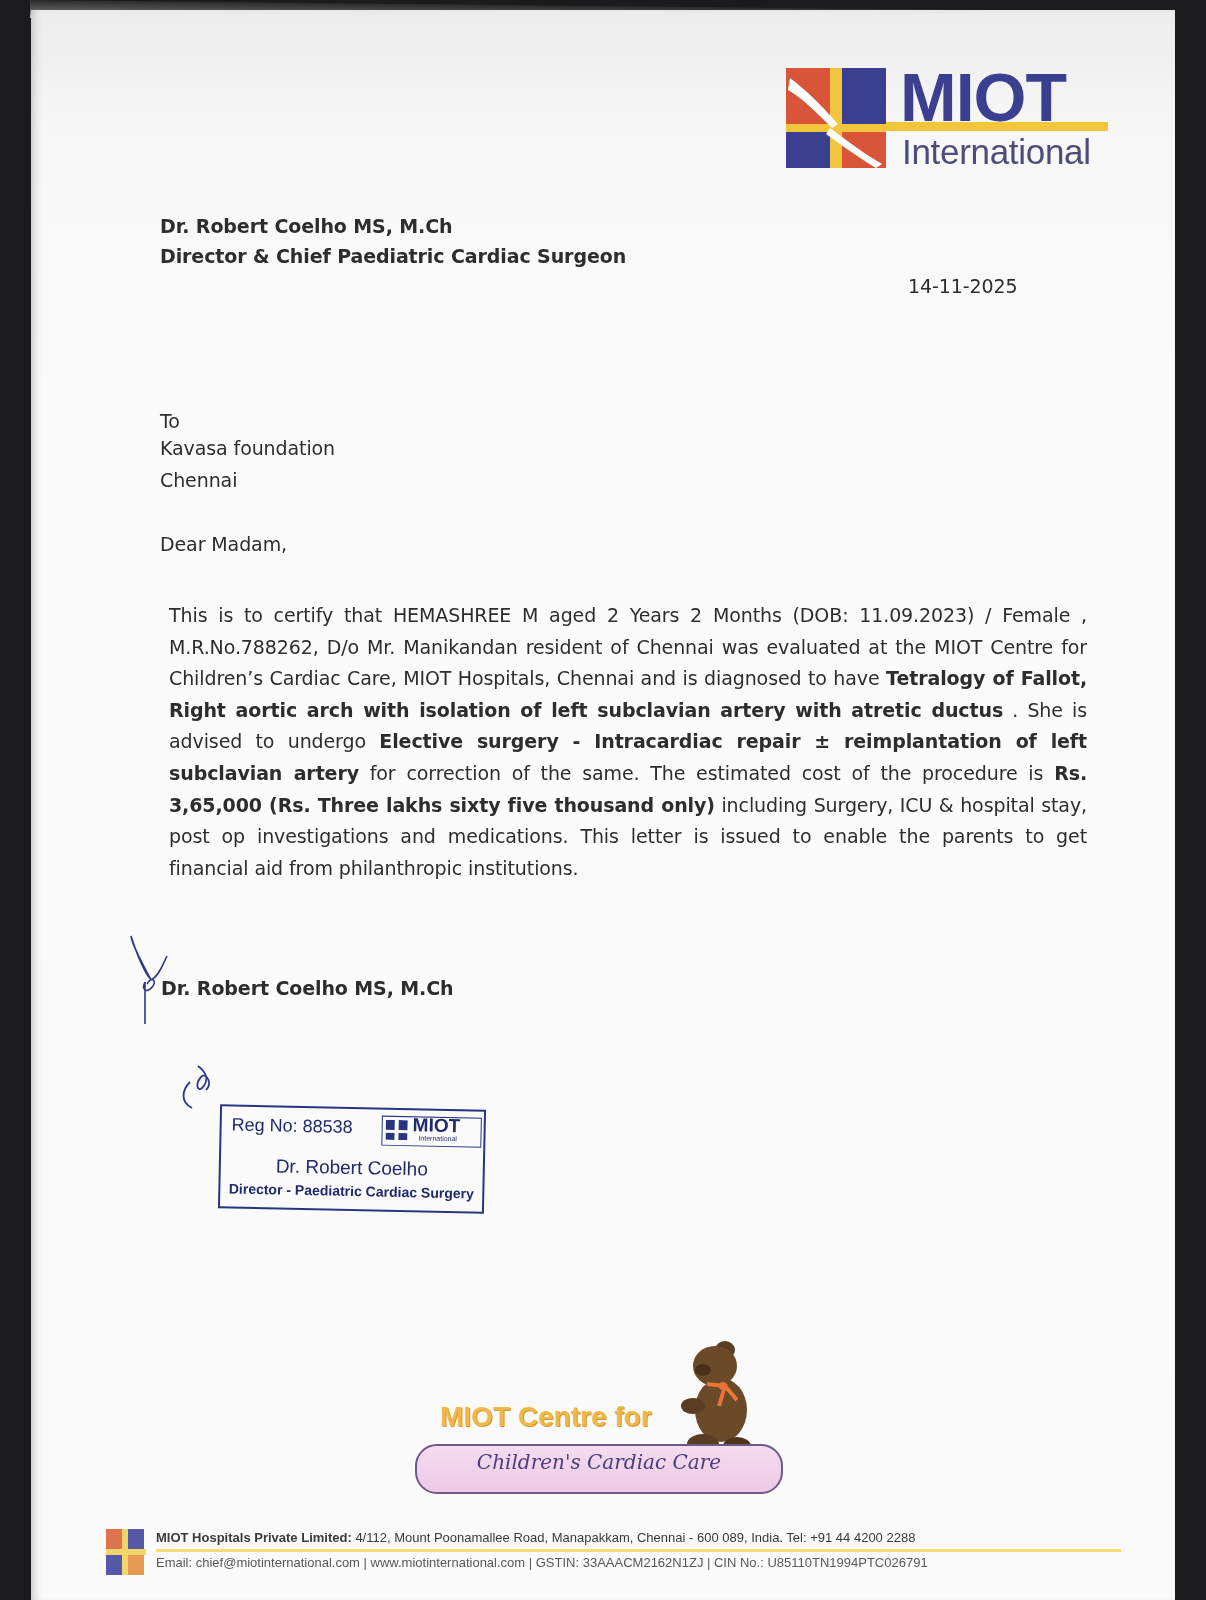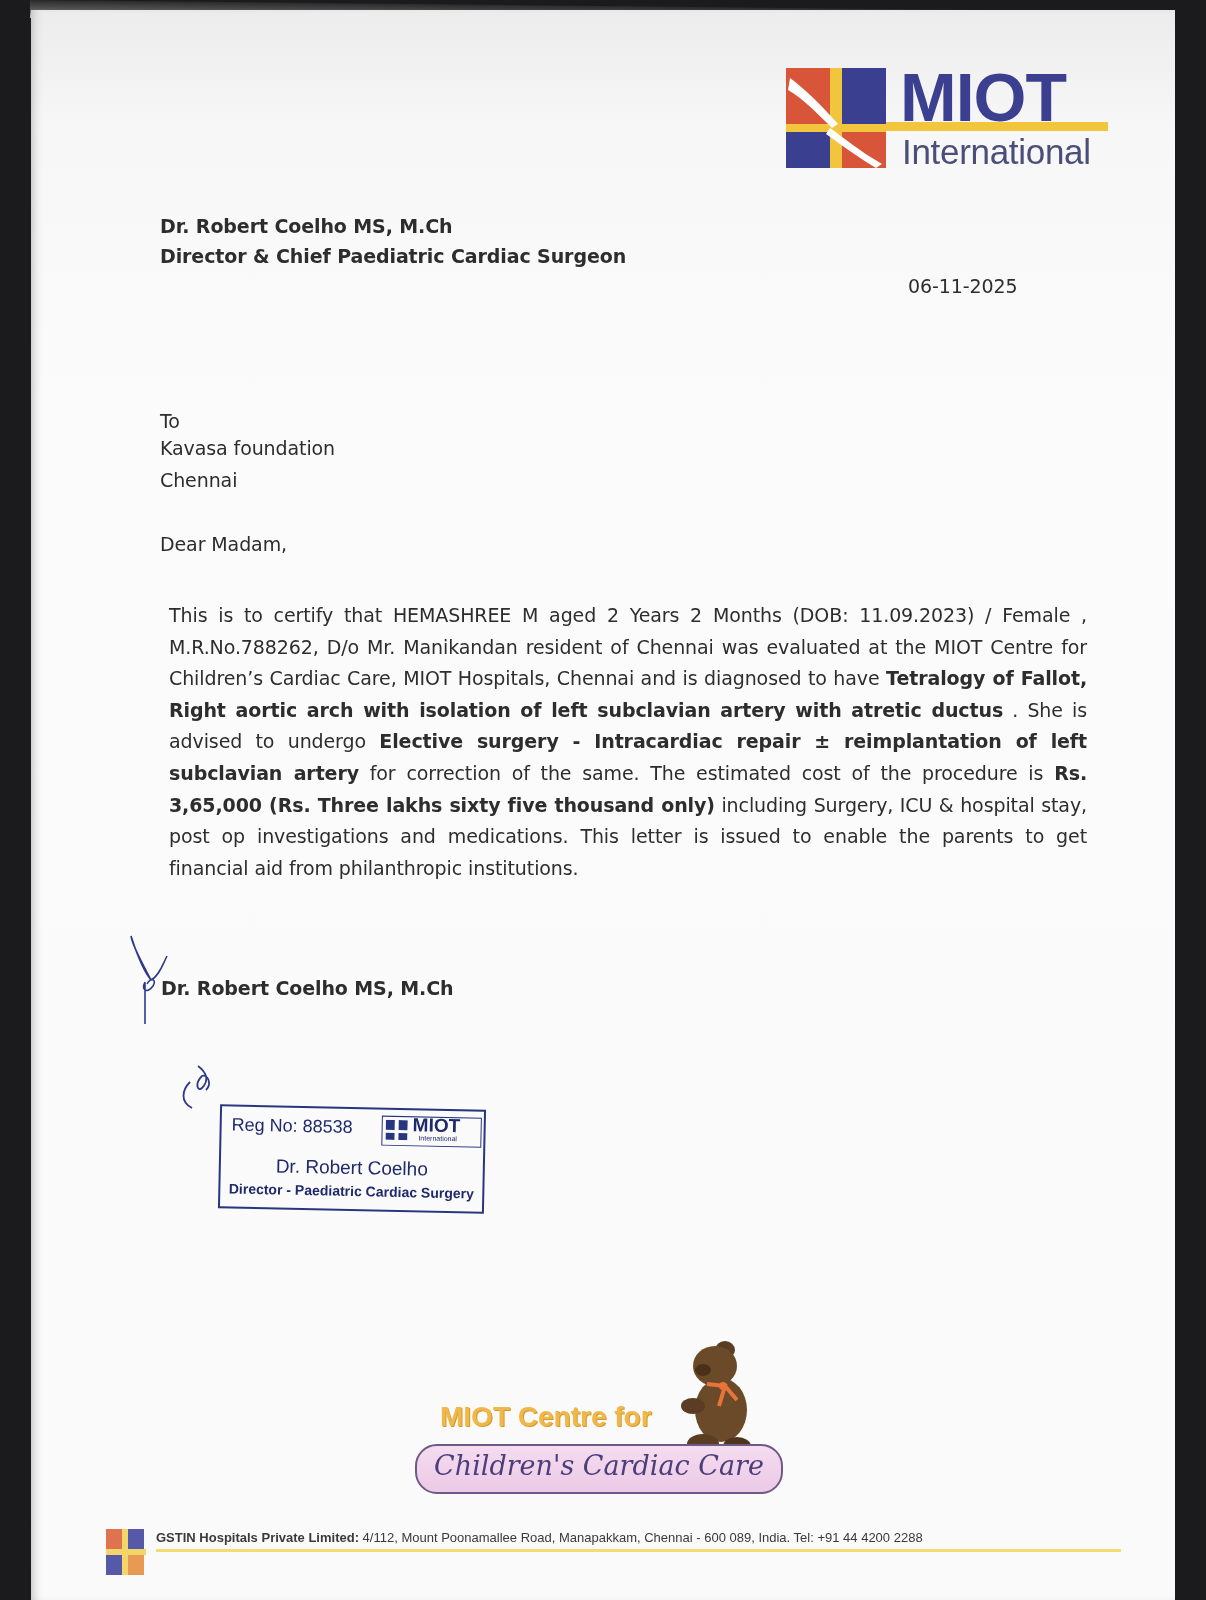--- a/index.html
+++ b/index.html
@@ -57,21 +57,21 @@
       left: 409px; top: 1391px; font-family: "Liberation Sans", sans-serif;
       font-weight: bold; font-size: 28px; color: #f0b84a;
       text-shadow: 1px 1px 0 #d59a2a;
     }
     .cc-pill {
       left: 384px; top: 1434px; width: 364px; height: 46px; border-radius: 22px;
       border: 2px solid #6e5a86; background: linear-gradient(180deg, #f5dcef, #ecc9e6);
     }
     .cc-pill-text {
       position: absolute; left: 0; width: 100%; top: 4px; text-align: center;
-      font-family: "DejaVu Serif", serif; font-style: italic; font-size: 27px; color: #4a3f7a;
+      font-family: "DejaVu Serif", serif; font-style: italic; font-size: 20px; color: #4a3f7a;
     }
 
     
     .foot-mark { left: 75px; top: 1519px; width: 40px; height: 46px; }
     .foot-line1 { left: 125px; top: 1520px; font-size: 13px; color: #3a3a3a; }
     .foot-rule { left: 125px; top: 1539px; width: 965px; height: 3px; background: #f3dc72; }
     .foot-line2 { left: 125px; top: 1545px; font-size: 13px; color: #585858; }
   </style>
 </head>
 <body>
@@ -92,21 +92,21 @@
       <path d="M44 60 C58 70, 72 82, 96 96 L90 100 C70 88, 54 76, 40 66 Z" fill="#ffffff"></path>
     </svg>
     <div class="logo-bar" style="left:100px;width:222px;"></div>
     <div class="logo-miot">MIOT</div>
     <div class="logo-intl">International</div>
   </div>
 
   <div class="abs txt bold" style="left:129px; top:205px;">Dr. Robert Coelho MS, M.Ch</div>
   <div class="abs txt bold" style="left:129px; top:235px;">Director &amp; Chief Paediatric Cardiac Surgeon</div>
 
-  <div class="abs txt" style="left:877px; top:265px;">06-11-2025</div>
+  <div class="abs txt" style="left:877px; top:265px;">14-11-2025</div>
 
   <div class="abs txt" style="left:129px; top:400px;">To</div>
   <div class="abs txt" style="left:129px; top:427px;">Kavasa foundation</div>
   <div class="abs txt" style="left:129px; top:459px;">Chennai</div>
 
   <div class="abs txt" style="left:129px; top:523px;">Dear Madam,</div>
 
   <div class="abs txt para"><span>This is to certify that  HEMASHREE M aged 2 Years 2 Months (DOB: 11.09.2023) / Female , M.R.No.788262, D/o Mr. Manikandan resident of Chennai was evaluated at the MIOT Centre for Children’s Cardiac Care, MIOT Hospitals, Chennai and is diagnosed to have </span><span class="bold">Tetralogy of Fallot, Right aortic arch with isolation of left subclavian artery with atretic ductus</span><span> . She is advised to undergo </span><span class="bold">Elective  surgery - Intracardiac repair ± reimplantation of left subclavian artery</span><span>  for correction of the same. The estimated cost of the procedure is </span><span class="bold">Rs. 3,65,000 (Rs. Three lakhs sixty five thousand only)</span><span> including Surgery, ICU &amp; hospital stay, post op investigations and medications. This letter is issued to enable the parents to get financial aid from philanthropic institutions.</span></div>
 
   <svg class="abs" style="left:92px; top:918px; width:60px; height:100px;" viewBox="0 0 60 100">
@@ -151,15 +151,16 @@
   </div>
 
   <svg class="abs foot-mark" viewBox="0 0 40 46">
     <rect x="0" y="0" width="16" height="20" fill="#e0734f"></rect>
     <rect x="22" y="0" width="16" height="20" fill="#5658a8"></rect>
     <rect x="0" y="26" width="16" height="20" fill="#5658a8"></rect>
     <rect x="22" y="26" width="16" height="20" fill="#e89a54"></rect>
     <rect x="16" y="0" width="6" height="46" fill="#f3d66a"></rect>
     <rect x="0" y="20" width="40" height="6" fill="#f3d66a"></rect>
   </svg>
-  <div class="abs foot-line1"><span class="bold">GSTIN Hospitals Private Limited:</span><span> 4/112, Mount Poonamallee Road, Manapakkam, Chennai - 600 089, India. Tel: +91 44 4200 2288</span></div>
+  <div class="abs foot-line1"><span class="bold">MIOT Hospitals Private Limited:</span><span> 4/112, Mount Poonamallee Road, Manapakkam, Chennai - 600 089, India. Tel: +91 44 4200 2288</span></div>
   <div class="abs foot-rule"></div>
+  <div class="abs foot-line2">Email: chief@miotinternational.com  |  www.miotinternational.com  |  GSTIN: 33AAACM2162N1ZJ  |  CIN No.: U85110TN1994PTC026791</div>
 </div>
 
 </body></html>

